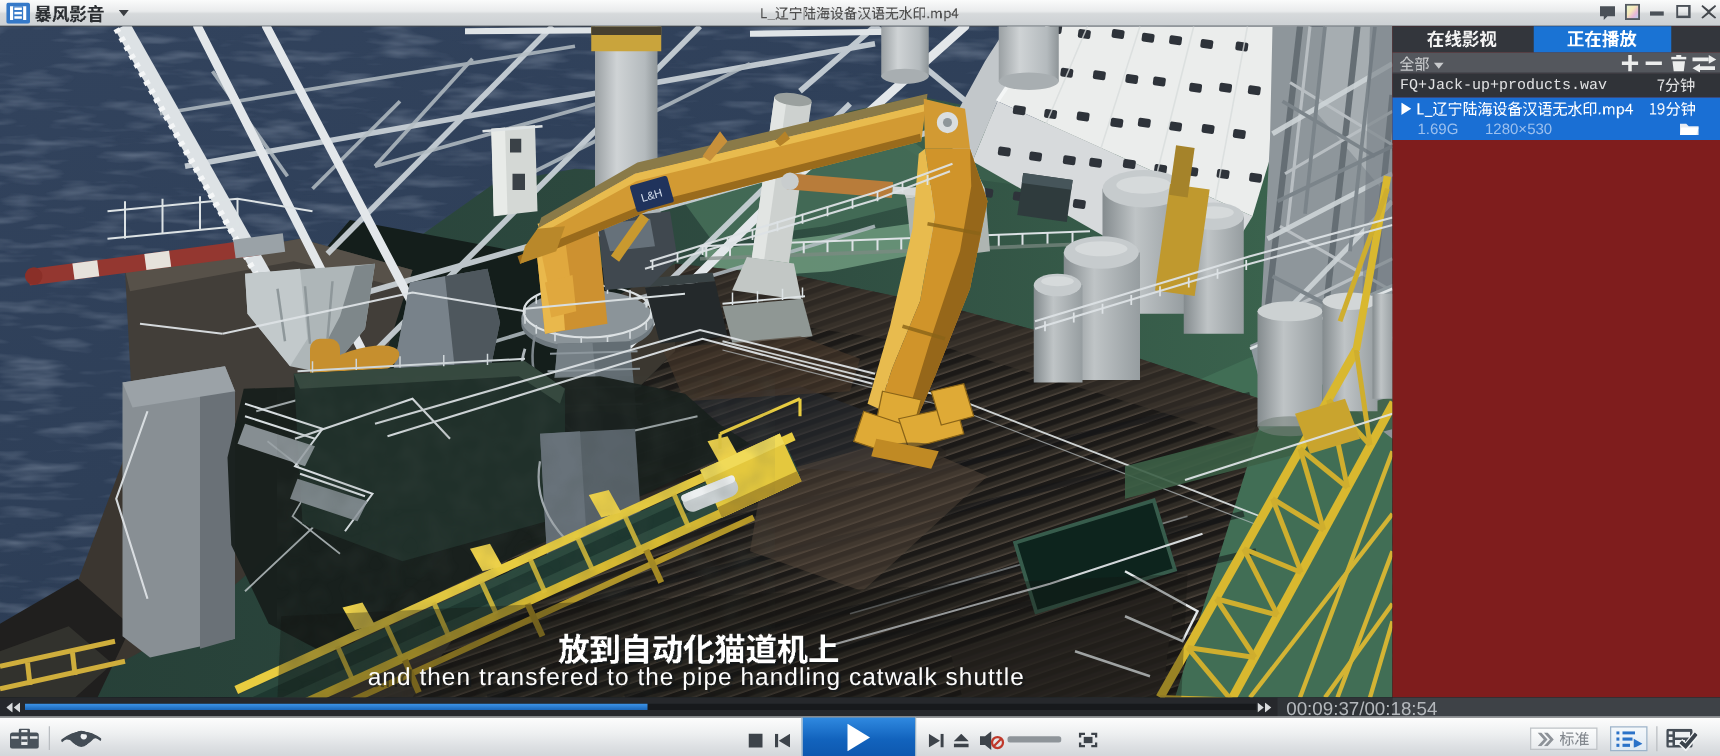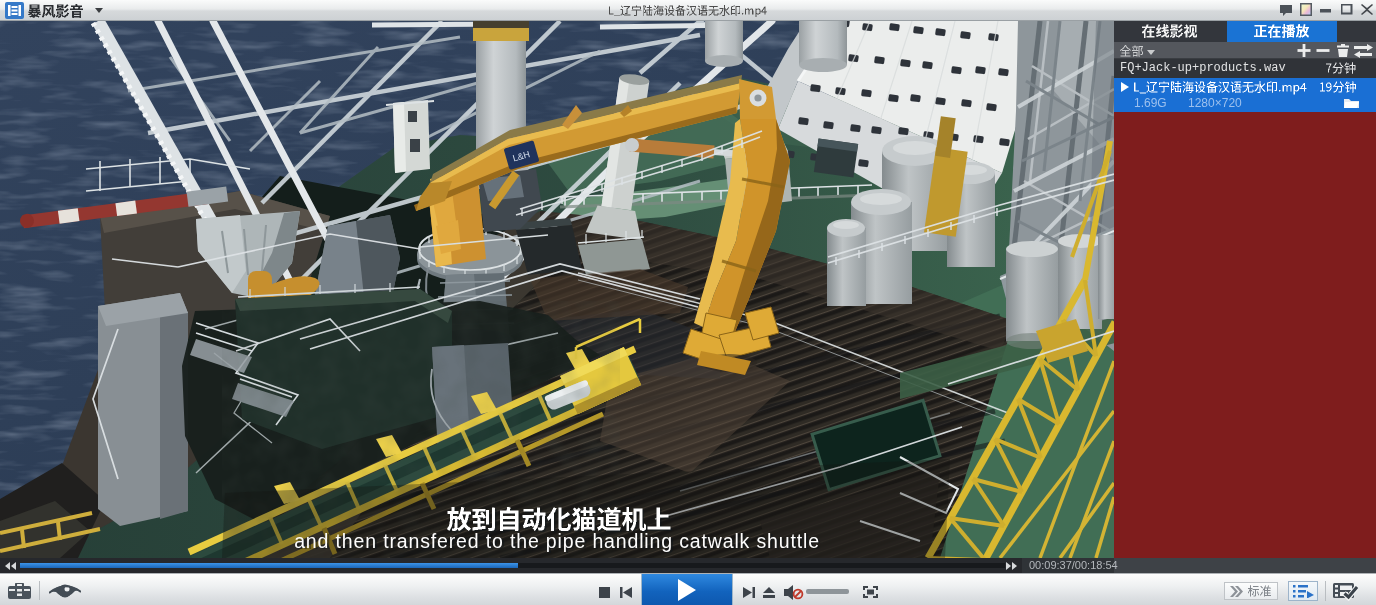--- a/index.html
+++ b/index.html
@@ -643,40 +643,40 @@
       <svg class="abs" style="left:20px;top:60px;overflow:visible" width="174" height="15">
         <g transform="scale(.5)">
           <path fill="#ffffff" d="M87,0h2v1h-2zM153,0h1v1h-1zM251,0h2v1h-2zM26,1h2v1h-2zM59,1h2v1h-2zM74,1h6v1h-6zM87,1h2v1h-2zM98,1h3v1h-3zM106,1h2v1h-2zM123,1h2v1h-2zM132,1h7v1h-7zM152,1h2v1h-2zM171,1h1v1h-1zM195,1h1v1h-1zM201,1h13v1h-13zM251,1h2v1h-2zM272,1h3v1h-3zM26,2h3v1h-3zM32,2h14v1h-14zM59,2h2v1h-2zM74,2h7v1h-7zM87,2h2v1h-2zM99,2h3v1h-3zM106,2h2v1h-2zM123,2h3v1h-3zM132,2h8v1h-8zM151,2h12v1h-12zM170,2h4v1h-4zM177,2h13v1h-13zM195,2h2v1h-2zM200,2h14v1h-14zM219,2h18v1h-18zM251,2h2v1h-2zM269,2h6v1h-6zM277,2h9v1h-9zM0,3h3v1h-3zM27,3h3v1h-3zM32,3h14v1h-14zM50,3h20v1h-20zM74,3h2v1h-2zM78,3h2v1h-2zM87,3h2v1h-2zM100,3h3v1h-3zM105,3h14v1h-14zM124,3h3v1h-3zM132,3h2v1h-2zM138,3h2v1h-2zM150,3h13v1h-13zM172,3h3v1h-3zM177,3h13v1h-13zM195,3h3v1h-3zM205,3h2v1h-2zM219,3h19v1h-19zM251,3h2v1h-2zM266,3h6v1h-6zM276,3h10v1h-10zM0,4h3v1h-3zM28,4h2v1h-2zM42,4h3v1h-3zM50,4h20v1h-20zM74,4h2v1h-2zM78,4h2v1h-2zM82,4h11v1h-11zM105,4h14v1h-14zM125,4h3v1h-3zM132,4h2v1h-2zM138,4h2v1h-2zM149,4h3v1h-3zM160,4h2v1h-2zM173,4h2v1h-2zM178,4h2v1h-2zM188,4h2v1h-2zM196,4h3v1h-3zM205,4h2v1h-2zM227,4h2v1h-2zM251,4h2v1h-2zM266,4h3v1h-3zM276,4h2v1h-2zM284,4h2v1h-2zM339,4h3v1h-3zM0,5h3v1h-3zM29,5h2v1h-2zM41,5h3v1h-3zM50,5h2v1h-2zM68,5h2v1h-2zM74,5h2v1h-2zM78,5h2v1h-2zM82,5h12v1h-12zM104,5h3v1h-3zM126,5h1v1h-1zM132,5h1v1h-1zM138,5h2v1h-2zM147,5h6v1h-6zM159,5h2v1h-2zM178,5h2v1h-2zM187,5h2v1h-2zM197,5h2v1h-2zM205,5h2v1h-2zM227,5h2v1h-2zM251,5h2v1h-2zM260,5h2v1h-2zM266,5h2v1h-2zM276,5h2v1h-2zM284,5h2v1h-2zM339,5h3v1h-3zM0,6h3v1h-3zM40,6h3v1h-3zM50,6h2v1h-2zM68,6h2v1h-2zM74,6h2v1h-2zM77,6h2v1h-2zM87,6h2v1h-2zM104,6h2v1h-2zM131,6h2v1h-2zM138,6h2v1h-2zM146,6h3v1h-3zM152,6h3v1h-3zM157,6h3v1h-3zM178,6h2v1h-2zM187,6h2v1h-2zM201,6h12v1h-12zM227,6h2v1h-2zM251,6h3v1h-3zM259,6h3v1h-3zM266,6h2v1h-2zM276,6h2v1h-2zM284,6h2v1h-2zM338,6h4v1h-4zM0,7h3v1h-3zM39,7h3v1h-3zM50,7h2v1h-2zM68,7h2v1h-2zM74,7h2v1h-2zM77,7h2v1h-2zM87,7h2v1h-2zM98,7h1v1h-1zM103,7h2v1h-2zM106,7h11v1h-11zM131,7h2v1h-2zM138,7h2v1h-2zM147,7h1v1h-1zM153,7h6v1h-6zM178,7h2v1h-2zM187,7h2v1h-2zM202,7h11v1h-11zM226,7h2v1h-2zM241,7h9v1h-9zM251,7h3v1h-3zM258,7h3v1h-3zM266,7h2v1h-2zM276,7h2v1h-2zM284,7h2v1h-2zM337,7h5v1h-5zM0,8h3v1h-3zM38,8h3v1h-3zM74,8h2v1h-2zM77,8h1v1h-1zM87,8h2v1h-2zM97,8h3v1h-3zM103,8h2v1h-2zM106,8h12v1h-12zM121,8h5v1h-5zM129,8h3v1h-3zM138,8h5v1h-5zM153,8h6v1h-6zM169,8h2v1h-2zM179,8h2v1h-2zM187,8h2v1h-2zM193,8h5v1h-5zM204,8h2v1h-2zM211,8h2v1h-2zM226,8h2v1h-2zM241,8h9v1h-9zM251,8h3v1h-3zM257,8h3v1h-3zM266,8h2v1h-2zM276,8h2v1h-2zM284,8h2v1h-2zM297,8h2v1h-2zM301,8h4v1h-4zM309,8h4v1h-4zM319,8h2v1h-2zM323,8h5v1h-5zM337,8h2v1h-2zM340,8h2v1h-2zM0,9h3v1h-3zM25,9h5v1h-5zM38,9h2v1h-2zM74,9h2v1h-2zM77,9h2v1h-2zM87,9h2v1h-2zM98,9h4v1h-4zM106,9h1v1h-1zM110,9h2v1h-2zM116,9h1v1h-1zM121,9h5v1h-5zM128,9h3v1h-3zM139,9h3v1h-3zM150,9h12v1h-12zM169,9h4v1h-4zM179,9h2v1h-2zM186,9h2v1h-2zM193,9h5v1h-5zM204,9h2v1h-2zM210,9h2v1h-2zM217,9h22v1h-22zM247,9h2v1h-2zM251,9h4v1h-4zM256,9h3v1h-3zM266,9h9v1h-9zM276,9h2v1h-2zM284,9h2v1h-2zM297,9h2v1h-2zM300,9h7v1h-7zM308,9h6v1h-6zM319,9h10v1h-10zM336,9h2v1h-2zM340,9h2v1h-2zM0,10h3v1h-3zM25,10h5v1h-5zM38,10h2v1h-2zM50,10h20v1h-20zM74,10h2v1h-2zM78,10h2v1h-2zM81,10h14v1h-14zM100,10h2v1h-2zM105,10h2v1h-2zM110,10h2v1h-2zM116,10h1v1h-1zM124,10h2v1h-2zM129,10h1v1h-1zM146,10h7v1h-7zM159,10h8v1h-8zM171,10h3v1h-3zM179,10h2v1h-2zM186,10h2v1h-2zM196,10h2v1h-2zM204,10h2v1h-2zM210,10h2v1h-2zM217,10h22v1h-22zM247,10h2v1h-2zM251,10h7v1h-7zM266,10h9v1h-9zM276,10h2v1h-2zM284,10h2v1h-2zM297,10h4v1h-4zM304,10h5v1h-5zM312,10h3v1h-3zM319,10h4v1h-4zM327,10h3v1h-3zM335,10h3v1h-3zM340,10h2v1h-2zM0,11h3v1h-3zM28,11h2v1h-2zM38,11h2v1h-2zM50,11h20v1h-20zM74,11h2v1h-2zM78,11h2v1h-2zM81,11h14v1h-14zM105,11h2v1h-2zM110,11h2v1h-2zM115,11h2v1h-2zM124,11h2v1h-2zM129,11h12v1h-12zM145,11h6v1h-6zM161,11h6v1h-6zM173,11h1v1h-1zM180,11h2v1h-2zM185,11h2v1h-2zM196,11h2v1h-2zM200,11h15v1h-15zM226,11h2v1h-2zM247,11h2v1h-2zM251,11h6v1h-6zM266,11h2v1h-2zM276,11h2v1h-2zM284,11h2v1h-2zM297,11h3v1h-3zM305,11h3v1h-3zM313,11h2v1h-2zM319,11h3v1h-3zM328,11h2v1h-2zM334,11h3v1h-3zM340,11h2v1h-2zM0,12h3v1h-3zM28,12h2v1h-2zM38,12h2v1h-2zM59,12h2v1h-2zM74,12h2v1h-2zM79,12h2v1h-2zM87,12h2v1h-2zM105,12h2v1h-2zM110,12h2v1h-2zM115,12h2v1h-2zM124,12h2v1h-2zM129,12h12v1h-12zM145,12h2v1h-2zM148,12h16v1h-16zM180,12h2v1h-2zM185,12h2v1h-2zM196,12h2v1h-2zM200,12h15v1h-15zM226,12h4v1h-4zM246,12h3v1h-3zM251,12h2v1h-2zM254,12h2v1h-2zM266,12h2v1h-2zM276,12h2v1h-2zM284,12h2v1h-2zM297,12h3v1h-3zM305,12h2v1h-2zM313,12h2v1h-2zM319,12h3v1h-3zM328,12h2v1h-2zM334,12h2v1h-2zM340,12h2v1h-2zM0,13h3v1h-3zM28,13h2v1h-2zM38,13h2v1h-2zM59,13h2v1h-2zM74,13h2v1h-2zM79,13h2v1h-2zM87,13h2v1h-2zM103,13h16v1h-16zM124,13h2v1h-2zM130,13h2v1h-2zM139,13h2v1h-2zM148,13h16v1h-16zM181,13h2v1h-2zM184,13h3v1h-3zM196,13h2v1h-2zM226,13h4v1h-4zM246,13h2v1h-2zM251,13h2v1h-2zM254,13h2v1h-2zM266,13h2v1h-2zM276,13h2v1h-2zM284,13h2v1h-2zM297,13h3v1h-3zM305,13h2v1h-2zM313,13h2v1h-2zM319,13h3v1h-3zM328,13h3v1h-3zM333,13h2v1h-2zM340,13h2v1h-2zM0,14h3v1h-3zM28,14h2v1h-2zM38,14h2v1h-2zM59,14h2v1h-2zM74,14h2v1h-2zM79,14h2v1h-2zM82,14h2v1h-2zM87,14h2v1h-2zM93,14h1v1h-1zM101,14h1v1h-1zM103,14h16v1h-16zM124,14h2v1h-2zM131,14h2v1h-2zM138,14h2v1h-2zM148,14h2v1h-2zM155,14h2v1h-2zM162,14h2v1h-2zM174,14h1v1h-1zM181,14h5v1h-5zM196,14h2v1h-2zM225,14h2v1h-2zM228,14h2v1h-2zM245,14h3v1h-3zM251,14h2v1h-2zM255,14h2v1h-2zM266,14h2v1h-2zM276,14h2v1h-2zM284,14h2v1h-2zM297,14h3v1h-3zM305,14h2v1h-2zM313,14h2v1h-2zM319,14h3v1h-3zM328,14h3v1h-3zM332,14h13v1h-13zM0,15h3v1h-3zM28,15h2v1h-2zM38,15h2v1h-2zM59,15h2v1h-2zM74,15h2v1h-2zM79,15h2v1h-2zM82,15h2v1h-2zM87,15h2v1h-2zM92,15h2v1h-2zM101,15h2v1h-2zM105,15h2v1h-2zM110,15h2v1h-2zM115,15h2v1h-2zM124,15h2v1h-2zM131,15h2v1h-2zM138,15h2v1h-2zM148,15h2v1h-2zM155,15h2v1h-2zM162,15h2v1h-2zM173,15h2v1h-2zM182,15h3v1h-3zM196,15h2v1h-2zM202,15h11v1h-11zM225,15h2v1h-2zM228,15h2v1h-2zM245,15h2v1h-2zM251,15h2v1h-2zM255,15h3v1h-3zM266,15h2v1h-2zM276,15h2v1h-2zM284,15h2v1h-2zM297,15h3v1h-3zM305,15h2v1h-2zM313,15h2v1h-2zM319,15h3v1h-3zM328,15h3v1h-3zM332,15h13v1h-13zM0,16h3v1h-3zM28,16h2v1h-2zM38,16h2v1h-2zM59,16h2v1h-2zM74,16h6v1h-6zM82,16h2v1h-2zM87,16h2v1h-2zM92,16h2v1h-2zM100,16h2v1h-2zM105,16h2v1h-2zM110,16h2v1h-2zM115,16h2v1h-2zM124,16h2v1h-2zM132,16h2v1h-2zM137,16h2v1h-2zM148,16h2v1h-2zM155,16h2v1h-2zM162,16h2v1h-2zM173,16h2v1h-2zM182,16h3v1h-3zM196,16h2v1h-2zM202,16h11v1h-11zM224,16h3v1h-3zM228,16h2v1h-2zM244,16h3v1h-3zM251,16h2v1h-2zM256,16h3v1h-3zM266,16h2v1h-2zM276,16h2v1h-2zM284,16h2v1h-2zM297,16h3v1h-3zM305,16h2v1h-2zM313,16h2v1h-2zM319,16h3v1h-3zM328,16h2v1h-2zM340,16h2v1h-2zM0,17h3v1h-3zM28,17h2v1h-2zM38,17h2v1h-2zM59,17h2v1h-2zM74,17h5v1h-5zM82,17h2v1h-2zM87,17h2v1h-2zM92,17h2v1h-2zM100,17h2v1h-2zM105,17h1v1h-1zM110,17h1v1h-1zM115,17h2v1h-2zM124,17h2v1h-2zM128,17h1v1h-1zM133,17h2v1h-2zM136,17h3v1h-3zM148,17h16v1h-16zM172,17h2v1h-2zM181,17h5v1h-5zM196,17h2v1h-2zM202,17h1v1h-1zM211,17h2v1h-2zM224,17h2v1h-2zM228,17h2v1h-2zM237,17h1v1h-1zM243,17h3v1h-3zM251,17h2v1h-2zM257,17h3v1h-3zM266,17h9v1h-9zM276,17h2v1h-2zM284,17h2v1h-2zM297,17h3v1h-3zM305,17h2v1h-2zM313,17h2v1h-2zM319,17h3v1h-3zM327,17h3v1h-3zM340,17h2v1h-2zM0,18h3v1h-3zM28,18h2v1h-2zM35,18h5v1h-5zM59,18h2v1h-2zM74,18h2v1h-2zM82,18h2v1h-2zM87,18h2v1h-2zM92,18h2v1h-2zM99,18h2v1h-2zM104,18h15v1h-15zM124,18h5v1h-5zM133,18h5v1h-5zM148,18h16v1h-16zM172,18h2v1h-2zM180,18h3v1h-3zM184,18h3v1h-3zM196,18h2v1h-2zM199,18h4v1h-4zM211,18h2v1h-2zM223,18h2v1h-2zM228,18h2v1h-2zM237,18h2v1h-2zM242,18h3v1h-3zM251,18h2v1h-2zM258,18h3v1h-3zM266,18h9v1h-9zM276,18h2v1h-2zM281,18h5v1h-5zM290,18h3v1h-3zM297,18h3v1h-3zM305,18h2v1h-2zM313,18h2v1h-2zM319,18h4v1h-4zM326,18h3v1h-3zM340,18h2v1h-2zM0,19h10v1h-10zM27,19h4v1h-4zM35,19h4v1h-4zM59,19h2v1h-2zM74,19h2v1h-2zM82,19h2v1h-2zM87,19h2v1h-2zM92,19h2v1h-2zM99,19h2v1h-2zM104,19h15v1h-15zM124,19h4v1h-4zM133,19h5v1h-5zM148,19h2v1h-2zM155,19h2v1h-2zM162,19h2v1h-2zM171,19h2v1h-2zM179,19h3v1h-3zM185,19h3v1h-3zM196,19h7v1h-7zM211,19h2v1h-2zM221,19h4v1h-4zM228,19h2v1h-2zM237,19h2v1h-2zM241,19h4v1h-4zM251,19h2v1h-2zM258,19h4v1h-4zM266,19h2v1h-2zM276,19h2v1h-2zM281,19h4v1h-4zM290,19h3v1h-3zM297,19h3v1h-3zM305,19h2v1h-2zM313,19h2v1h-2zM319,19h10v1h-10zM340,19h2v1h-2zM0,20h10v1h-10zM26,20h2v1h-2zM30,20h3v1h-3zM59,20h2v1h-2zM74,20h2v1h-2zM82,20h12v1h-12zM98,20h2v1h-2zM104,20h2v1h-2zM115,20h2v1h-2zM124,20h3v1h-3zM132,20h8v1h-8zM148,20h2v1h-2zM155,20h2v1h-2zM162,20h2v1h-2zM171,20h2v1h-2zM177,20h4v1h-4zM186,20h3v1h-3zM196,20h4v1h-4zM202,20h1v1h-1zM211,20h2v1h-2zM220,20h4v1h-4zM228,20h2v1h-2zM237,20h2v1h-2zM241,20h2v1h-2zM251,20h2v1h-2zM260,20h3v1h-3zM266,20h2v1h-2zM276,20h2v1h-2zM290,20h2v1h-2zM297,20h3v1h-3zM305,20h2v1h-2zM313,20h2v1h-2zM319,20h2v1h-2zM323,20h4v1h-4zM340,20h2v1h-2zM25,21h2v1h-2zM31,21h16v1h-16zM55,21h6v1h-6zM74,21h2v1h-2zM82,21h12v1h-12zM98,21h2v1h-2zM114,21h2v1h-2zM123,21h3v1h-3zM129,21h5v1h-5zM137,21h5v1h-5zM148,21h16v1h-16zM170,21h2v1h-2zM175,21h5v1h-5zM187,21h4v1h-4zM196,21h2v1h-2zM202,21h11v1h-11zM217,21h5v1h-5zM228,21h11v1h-11zM251,21h2v1h-2zM261,21h1v1h-1zM276,21h2v1h-2zM319,21h3v1h-3zM25,22h2v1h-2zM33,22h14v1h-14zM55,22h5v1h-5zM74,22h2v1h-2zM92,22h2v1h-2zM98,22h2v1h-2zM111,22h5v1h-5zM124,22h1v1h-1zM128,22h4v1h-4zM139,22h4v1h-4zM148,22h16v1h-16zM170,22h2v1h-2zM175,22h3v1h-3zM188,22h3v1h-3zM196,22h1v1h-1zM202,22h11v1h-11zM217,22h3v1h-3zM229,22h9v1h-9zM247,22h6v1h-6zM276,22h2v1h-2zM319,22h3v1h-3zM11,23h13v1h-13zM74,23h1v1h-1zM111,23h3v1h-3zM148,23h2v1h-2zM202,23h1v1h-1zM212,23h1v1h-1zM247,23h5v1h-5zM277,23h1v1h-1zM319,23h3v1h-3zM12,24h12v1h-12zM319,24h3v1h-3zM319,25h3v1h-3zM319,26h3v1h-3z"></path>
         </g>
       </svg>
       <svg class="abs" style="left:206px;top:60px;overflow:visible" width="38" height="15">
         <g transform="scale(.5)">
           <path fill="#ffffff" d="M65,0h1v1h-1zM32,1h2v1h-2zM40,1h2v1h-2zM53,1h2v1h-2zM65,1h2v1h-2zM32,2h2v1h-2zM40,2h2v1h-2zM52,2h2v1h-2zM65,2h2v1h-2zM3,3h3v1h-3zM15,3h5v1h-5zM31,3h3v1h-3zM40,3h3v1h-3zM52,3h7v1h-7zM65,3h2v1h-2zM1,4h5v1h-5zM14,4h7v1h-7zM31,4h2v1h-2zM41,4h2v1h-2zM51,4h8v1h-8zM65,4h2v1h-2zM1,5h5v1h-5zM13,5h2v1h-2zM19,5h3v1h-3zM30,5h3v1h-3zM42,5h2v1h-2zM51,5h2v1h-2zM64,5h3v1h-3zM4,6h2v1h-2zM12,6h3v1h-3zM20,6h2v1h-2zM30,6h2v1h-2zM42,6h3v1h-3zM50,6h2v1h-2zM60,6h12v1h-12zM4,7h2v1h-2zM12,7h2v1h-2zM20,7h3v1h-3zM29,7h2v1h-2zM43,7h3v1h-3zM50,7h2v1h-2zM60,7h12v1h-12zM4,8h2v1h-2zM12,8h2v1h-2zM21,8h2v1h-2zM28,8h3v1h-3zM44,8h3v1h-3zM52,8h7v1h-7zM60,8h1v1h-1zM65,8h2v1h-2zM70,8h2v1h-2zM4,9h2v1h-2zM12,9h2v1h-2zM21,9h2v1h-2zM27,9h3v1h-3zM45,9h3v1h-3zM52,9h6v1h-6zM60,9h1v1h-1zM65,9h2v1h-2zM70,9h2v1h-2zM4,10h2v1h-2zM12,10h3v1h-3zM20,10h3v1h-3zM26,10h19v1h-19zM46,10h2v1h-2zM54,10h2v1h-2zM60,10h1v1h-1zM65,10h2v1h-2zM70,10h2v1h-2zM4,11h2v1h-2zM13,11h2v1h-2zM19,11h4v1h-4zM27,11h1v1h-1zM29,11h16v1h-16zM54,11h2v1h-2zM60,11h1v1h-1zM65,11h2v1h-2zM70,11h2v1h-2zM4,12h2v1h-2zM13,12h7v1h-7zM21,12h2v1h-2zM34,12h2v1h-2zM42,12h2v1h-2zM54,12h2v1h-2zM60,12h1v1h-1zM65,12h2v1h-2zM70,12h2v1h-2zM4,13h2v1h-2zM15,13h4v1h-4zM21,13h2v1h-2zM34,13h2v1h-2zM42,13h2v1h-2zM50,13h9v1h-9zM60,13h12v1h-12zM4,14h2v1h-2zM21,14h2v1h-2zM34,14h2v1h-2zM42,14h2v1h-2zM51,14h8v1h-8zM60,14h12v1h-12zM4,15h2v1h-2zM20,15h3v1h-3zM33,15h3v1h-3zM42,15h2v1h-2zM54,15h2v1h-2zM60,15h1v1h-1zM65,15h2v1h-2zM70,15h2v1h-2zM4,16h2v1h-2zM20,16h2v1h-2zM33,16h2v1h-2zM42,16h2v1h-2zM54,16h2v1h-2zM60,16h1v1h-1zM65,16h2v1h-2zM70,16h1v1h-1zM4,17h2v1h-2zM19,17h3v1h-3zM32,17h3v1h-3zM42,17h2v1h-2zM54,17h2v1h-2zM65,17h2v1h-2zM4,18h2v1h-2zM13,18h2v1h-2zM18,18h3v1h-3zM32,18h2v1h-2zM42,18h2v1h-2zM54,18h2v1h-2zM65,18h2v1h-2zM0,19h10v1h-10zM13,19h7v1h-7zM31,19h3v1h-3zM42,19h2v1h-2zM54,19h2v1h-2zM57,19h2v1h-2zM65,19h2v1h-2zM0,20h10v1h-10zM14,20h5v1h-5zM29,20h4v1h-4zM41,20h3v1h-3zM54,20h5v1h-5zM65,20h2v1h-2zM27,21h5v1h-5zM37,21h6v1h-6zM53,21h4v1h-4zM65,21h2v1h-2zM27,22h3v1h-3zM37,22h6v1h-6zM53,22h2v1h-2zM65,22h2v1h-2zM65,23h1v1h-1z"></path>
         </g>
       </svg>
-      <div class="abs" style="left:20px;top:75px;width:220px;height:16px;color:#9cc0ee;font-size:12px;font-family:Liberation Sans, sans-serif"><span>1.69G</span><span style="position:absolute;left:54px">1280×720</span></div>
+      <div class="abs" style="left:20px;top:75px;width:220px;height:16px;color:#9cc0ee;font-size:12px;font-family:Liberation Sans, sans-serif"><span>1.69G</span><span style="position:absolute;left:54px">1280×530</span></div>
       <svg class="abs" style="left:230px;top:76px" width="15" height="11">
         <path d="M0,2 h5 l2,2 h8 v7 h-15 z" fill="#e8ecf2"></path>
         <path d="M1,5 h14 l-2,6 h-13 z" fill="#fff"></path>
       </svg>
     </div>
     <div class="abs" id="progrow">
       <div class="abs" style="left:1022px;top:0;width:92px;height:15px;background:#2f3337"></div>
       <div class="abs" style="left:1114px;top:0;width:262px;height:15px;background:#3e4247"></div>
       <svg class="abs" style="left:5px;top:3.5px" width="12" height="8">
         <polygon points="5,0 5,8 0,4" fill="#d8dadc"></polygon>
         <polygon points="11,0 11,8 6,4" fill="#d8dadc"></polygon>
       </svg>
       <div class="abs" style="left:20px;top:5px;width:985px;height:5px;background:#17191c"></div>
       <div class="abs" style="left:20px;top:5px;width:498px;height:5px;background:linear-gradient(#3d94e8,#1a66b8)"></div>
       <svg class="abs" style="left:1006px;top:3.5px" width="12" height="8">
         <polygon points="0,0 0,8 5,4" fill="#d8dadc"></polygon>
         <polygon points="6,0 6,8 11,4" fill="#d8dadc"></polygon>
       </svg>
-      <div class="abs" style="left:1029px;top:1px;font-size:11px;color:#b4b8bc;letter-spacing:0px">00:09:37/00:18:54</div>
+      <div class="abs" style="left:1029px;top:1px;font-size:15px;color:#b4b8bc;letter-spacing:0px">00:09:37/00:18:54</div>
     </div>
     <div class="abs" id="ctrlbar">
       <svg class="abs" style="left:8px;top:9px" width="24" height="16">
         <rect y="3" width="23" height="13" rx="2" fill="#49525b"></rect>
         <rect x="8" y="0" width="7" height="4" rx="1.5" fill="none" stroke="#49525b" stroke-width="2"></rect>
         <rect x="9" y="6" width="5" height="7" fill="#e8eaec"></rect>
         <rect x="9" y="8.5" width="5" height="2" fill="#49525b"></rect>
         <rect x="1" y="6" width="6" height="2" fill="#e8eaec"></rect>
         <rect x="16" y="6" width="6" height="2" fill="#e8eaec"></rect>
       </svg>

